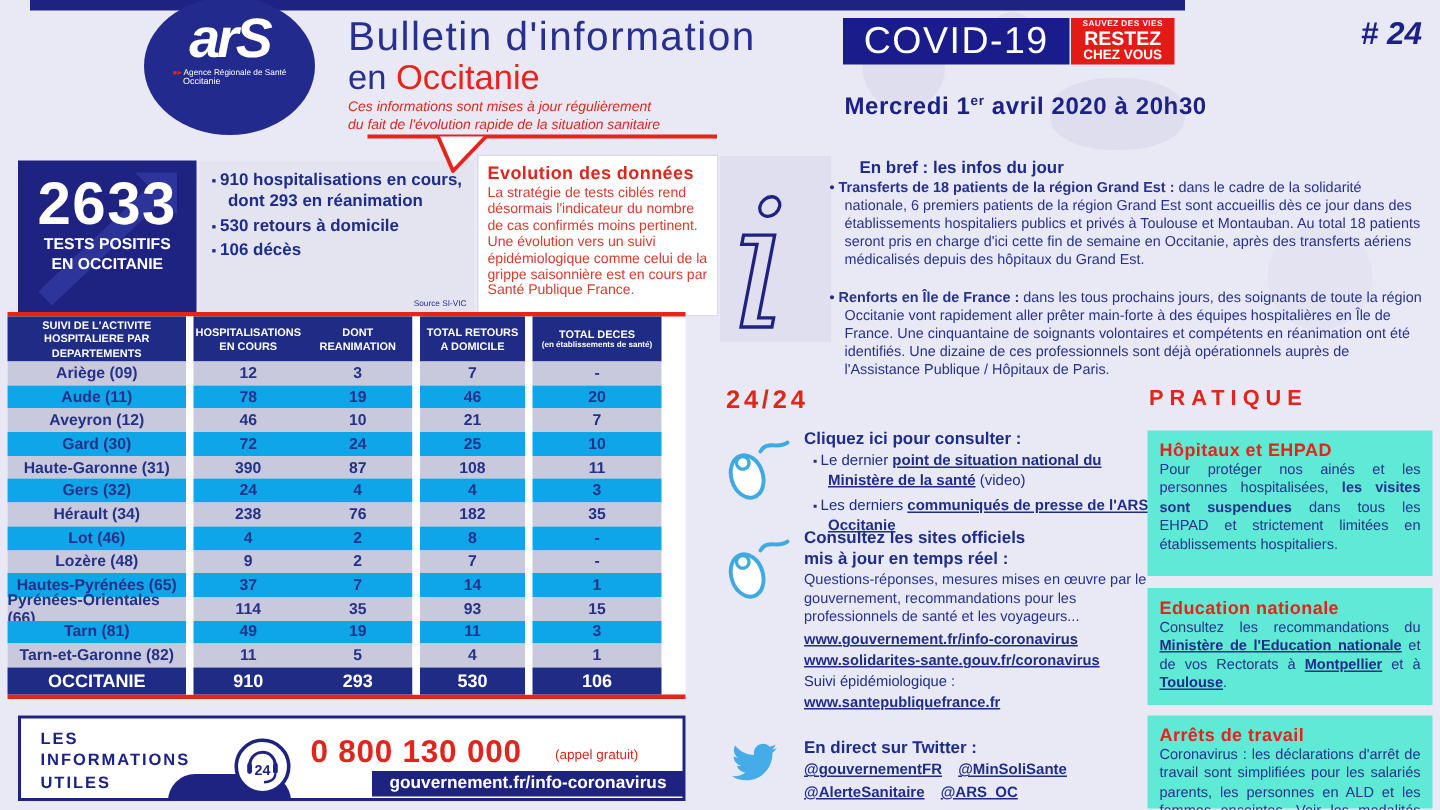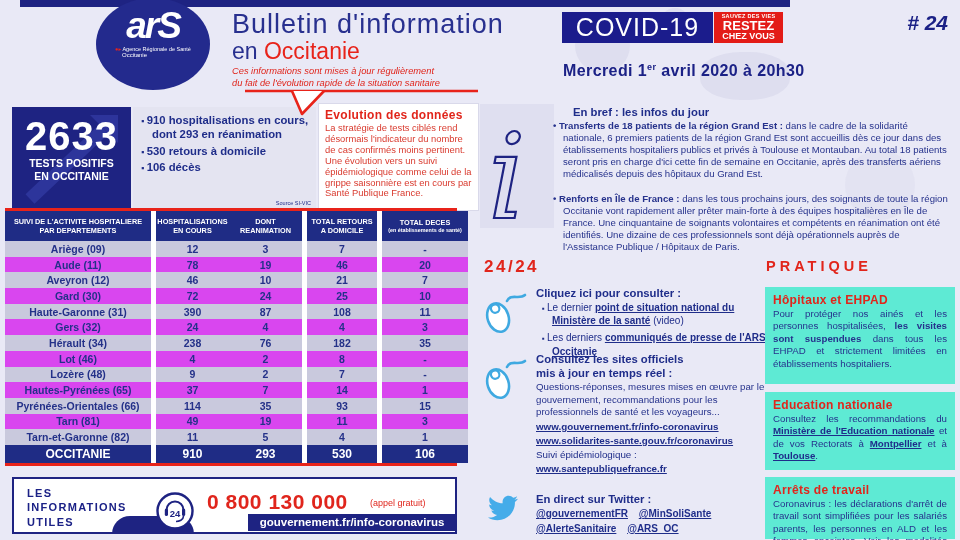--- a/index.html
+++ b/index.html
@@ -56,32 +56,32 @@
   .evolution-body { color:#d93a2e; font-size:9.4px; line-height:1.16; margin-top:1px; }
 
   
   .callout-svg { left:240px; top:86px; z-index:2; }
 
   
   .table-wrap { left:5px; top:208px; width:452px; background:#fff; }
   .redline { height:3px; background:#e8231a; }
   .trow, .thead-row, .trow-total { display:flex; }
   .gapcol { width:5px; background:#fff; flex:none; }
-  .b1 { width:146px; flex:none; }
+  .b1 { width:119px; flex:none; }
   .b2 { width:146px; flex:none; display:flex; }
   .b2 > div { width:50%; }
   .b3 { width:70px; flex:none; }
   .b4 { width:86px; flex:none; }
   .thead-row { height:30px; }
   .thead-row .hcell { background:#1f2c85; color:#fff; font-weight:bold; font-size:7.3px; line-height:1.25;
     display:flex; flex-direction:column; align-items:center; justify-content:center; text-align:center; padding:0 4px;}
   .thead-row .sub { font-size:5.4px; font-weight:bold; }
   .trow { height:15.7px; }
   .trow > .b1, .trow > .b2, .trow > .b3, .trow > .b4 { display:flex; align-items:center; justify-content:center;
-    font-size:10.5px; font-weight:bold; color:#243189; background:#d946ef; }
+    font-size:10.5px; font-weight:bold; color:#243189; background:#0ea5e9; }
   .trow .b2 > div { text-align:center; }
   .trow.shade > .b1, .trow.shade > .b2, .trow.shade > .b3, .trow.shade > .b4 { background:#c9c9dd; }
   .trow-total { height:18px; }
   .trow-total > div:not(.gapcol) { background:#1f2c85; color:#fff; font-weight:bold; font-size:12px;
     display:flex; align-items:center; justify-content:center; }
   .trow-total .b2 > div { text-align:center; line-height:18px; }
 
   
   .utiles-box { left:12px; top:477px; width:445px; height:57px; background:#fff; border:2px solid #1e2382; }
   .utiles-label { position:absolute; left:13px; top:7px; font-size:11px; font-weight:bold; letter-spacing:1.3px; color:#1b2186; line-height:1.3;}

